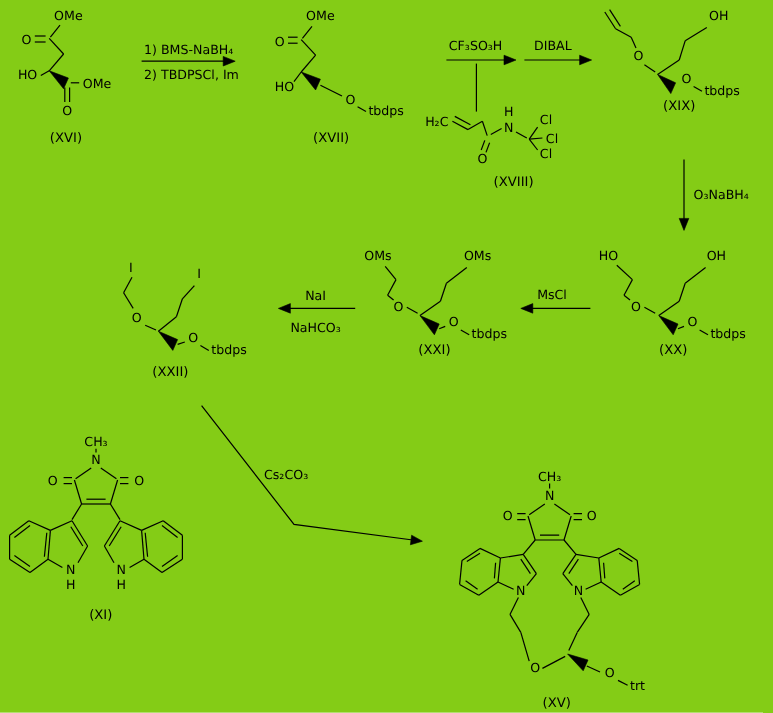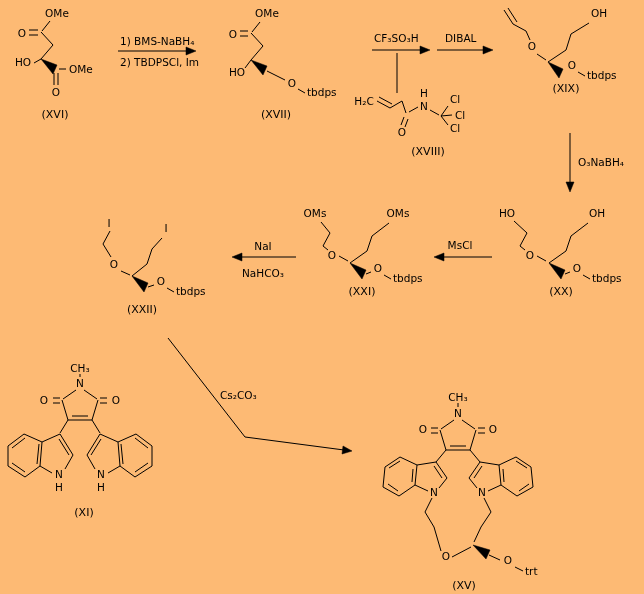--- a/index.html
+++ b/index.html
@@ -1,16 +1,16 @@
 <!DOCTYPE html>
 <html><head>
 <meta charset="utf-8">
 <style>
   html,body{margin:0;padding:0;background:#fff;}
-  .scheme-wrap{position:relative;width:644px;height:594px;background:#fdba74;overflow:hidden;}
+  .scheme-wrap{position:relative;width:644px;height:594px;background:#84cc16;overflow:hidden;}
   svg{display:block;}
   svg line, svg polyline{stroke:#000;stroke-width:1;fill:none;}
   svg polygon{fill:#000;stroke:#000;stroke-width:0.5;}
   svg text{font-family:"DejaVu Sans","Liberation Sans",sans-serif;font-size:10.5px;fill:#000;}
   svg text.cpd{font-size:11px;}
 </style>
 </head>
 <body>
 
 <div class="scheme-wrap">

